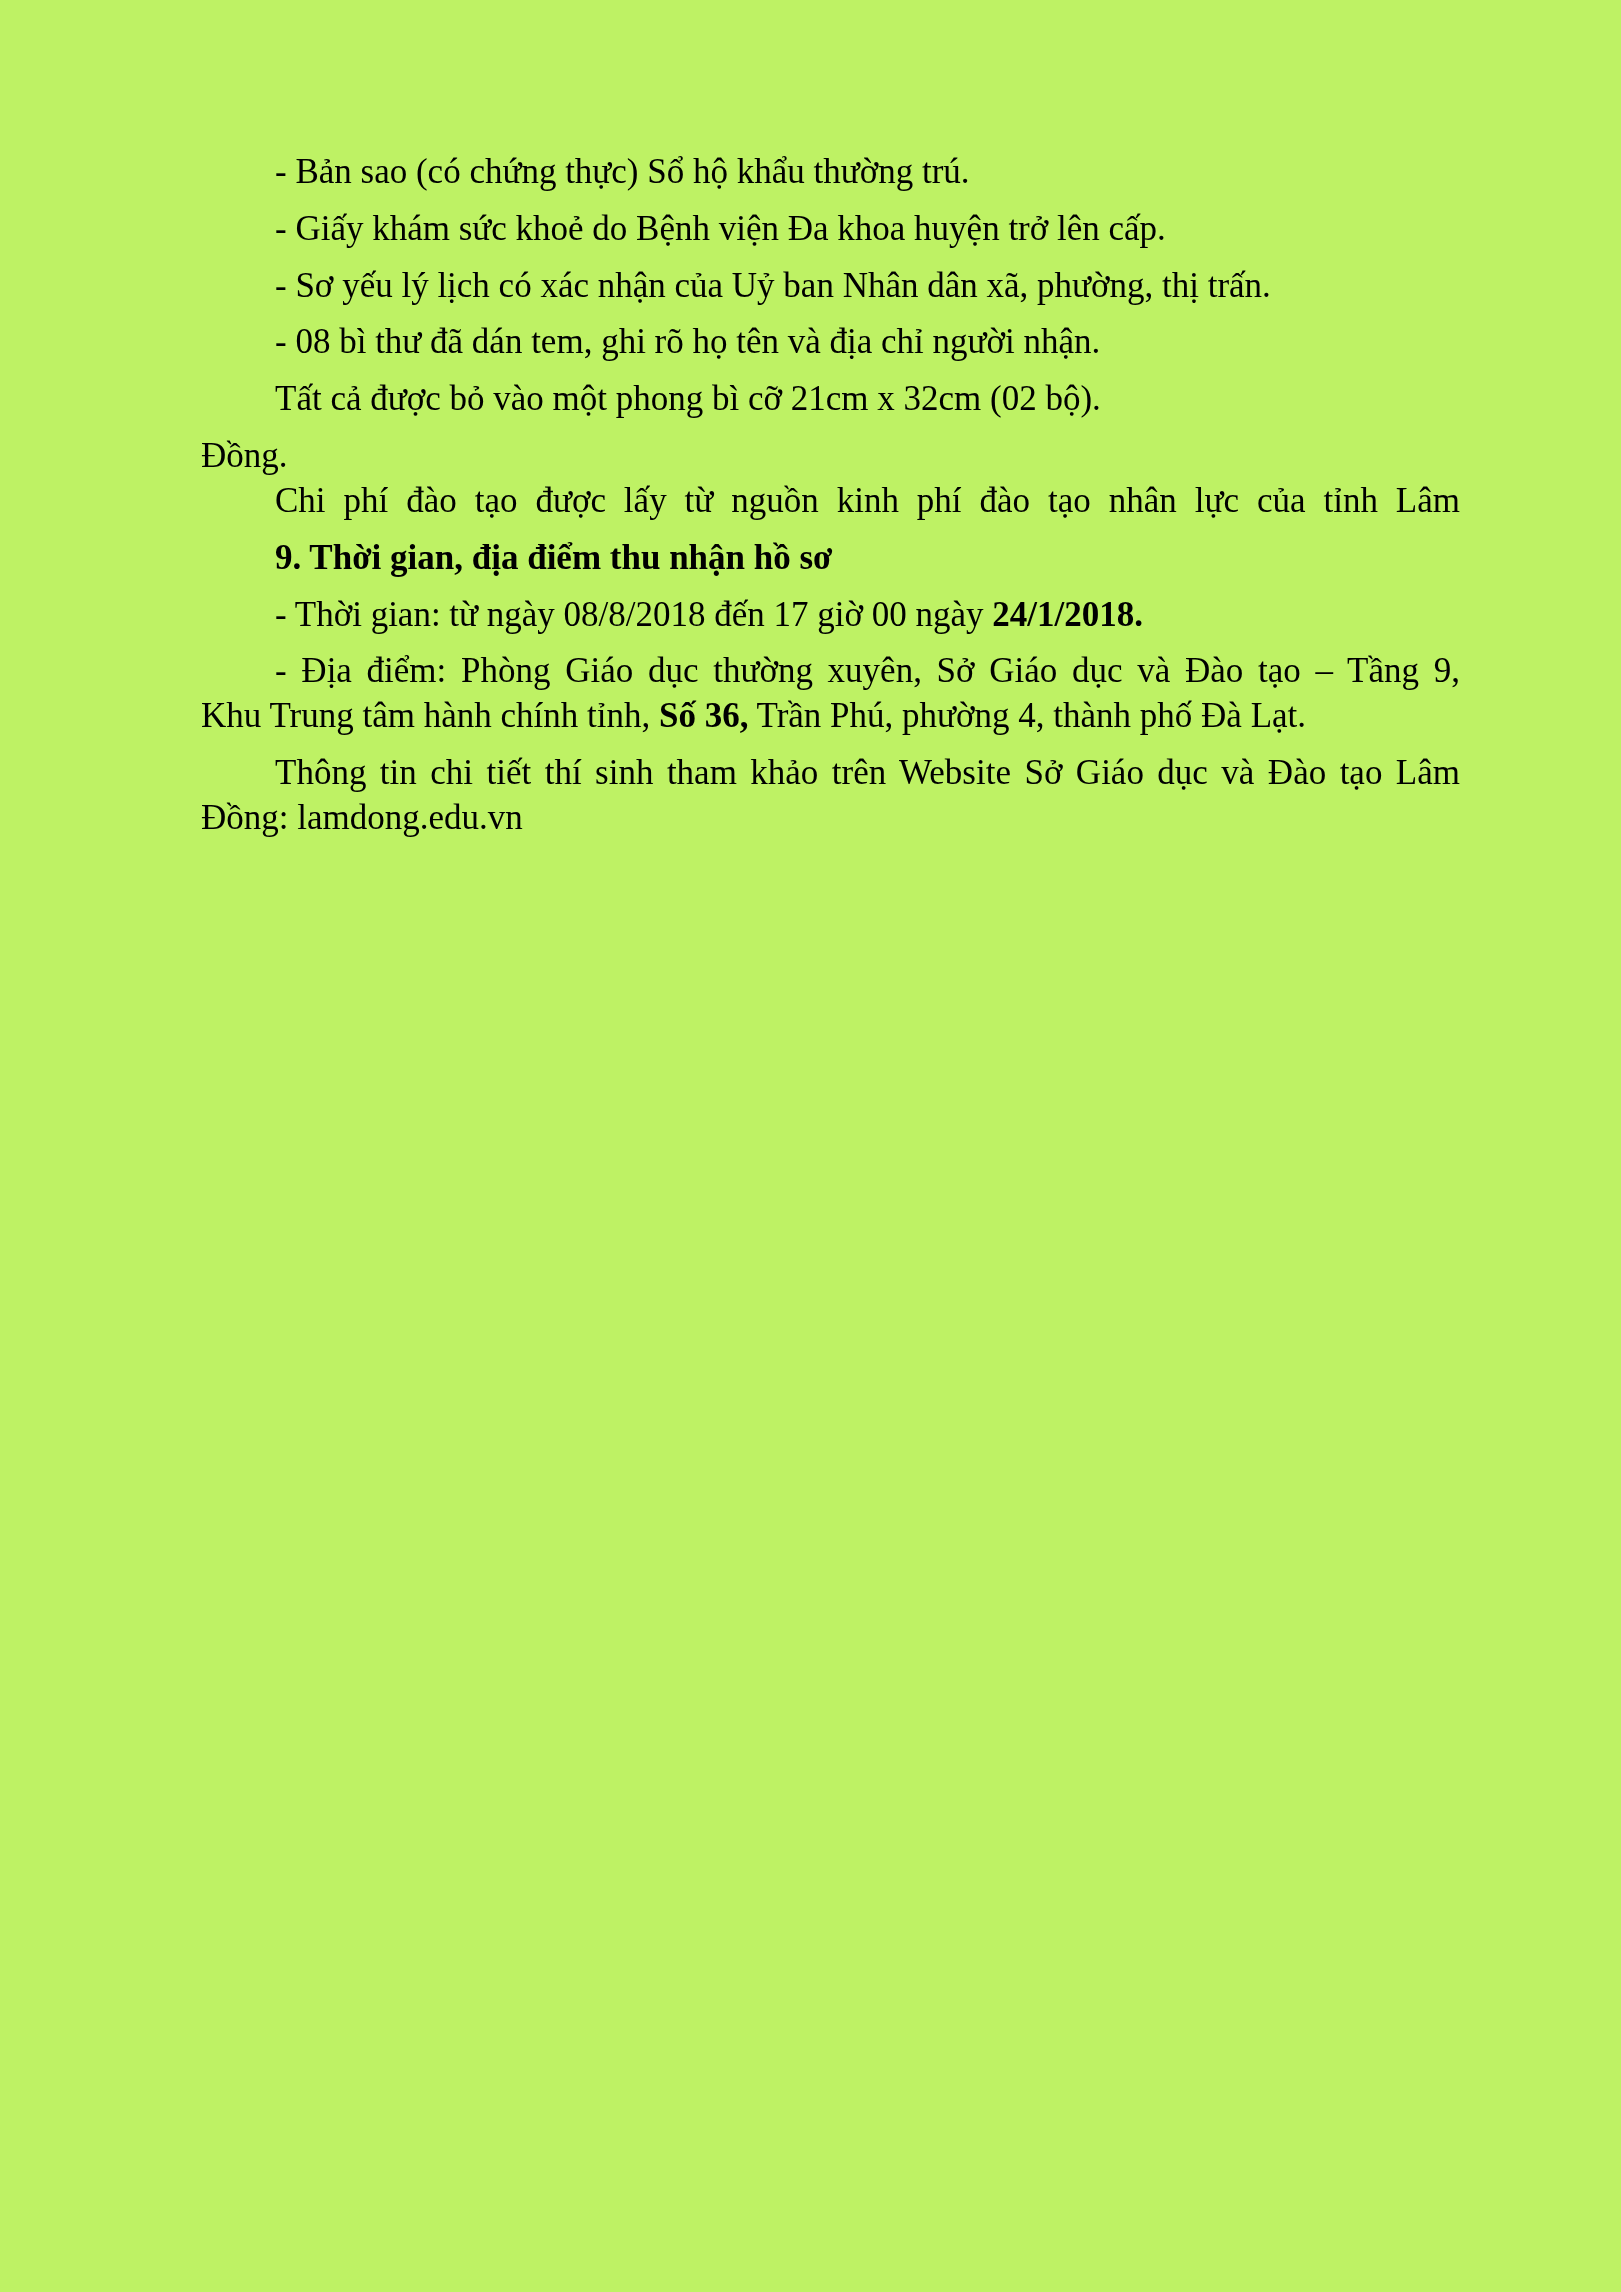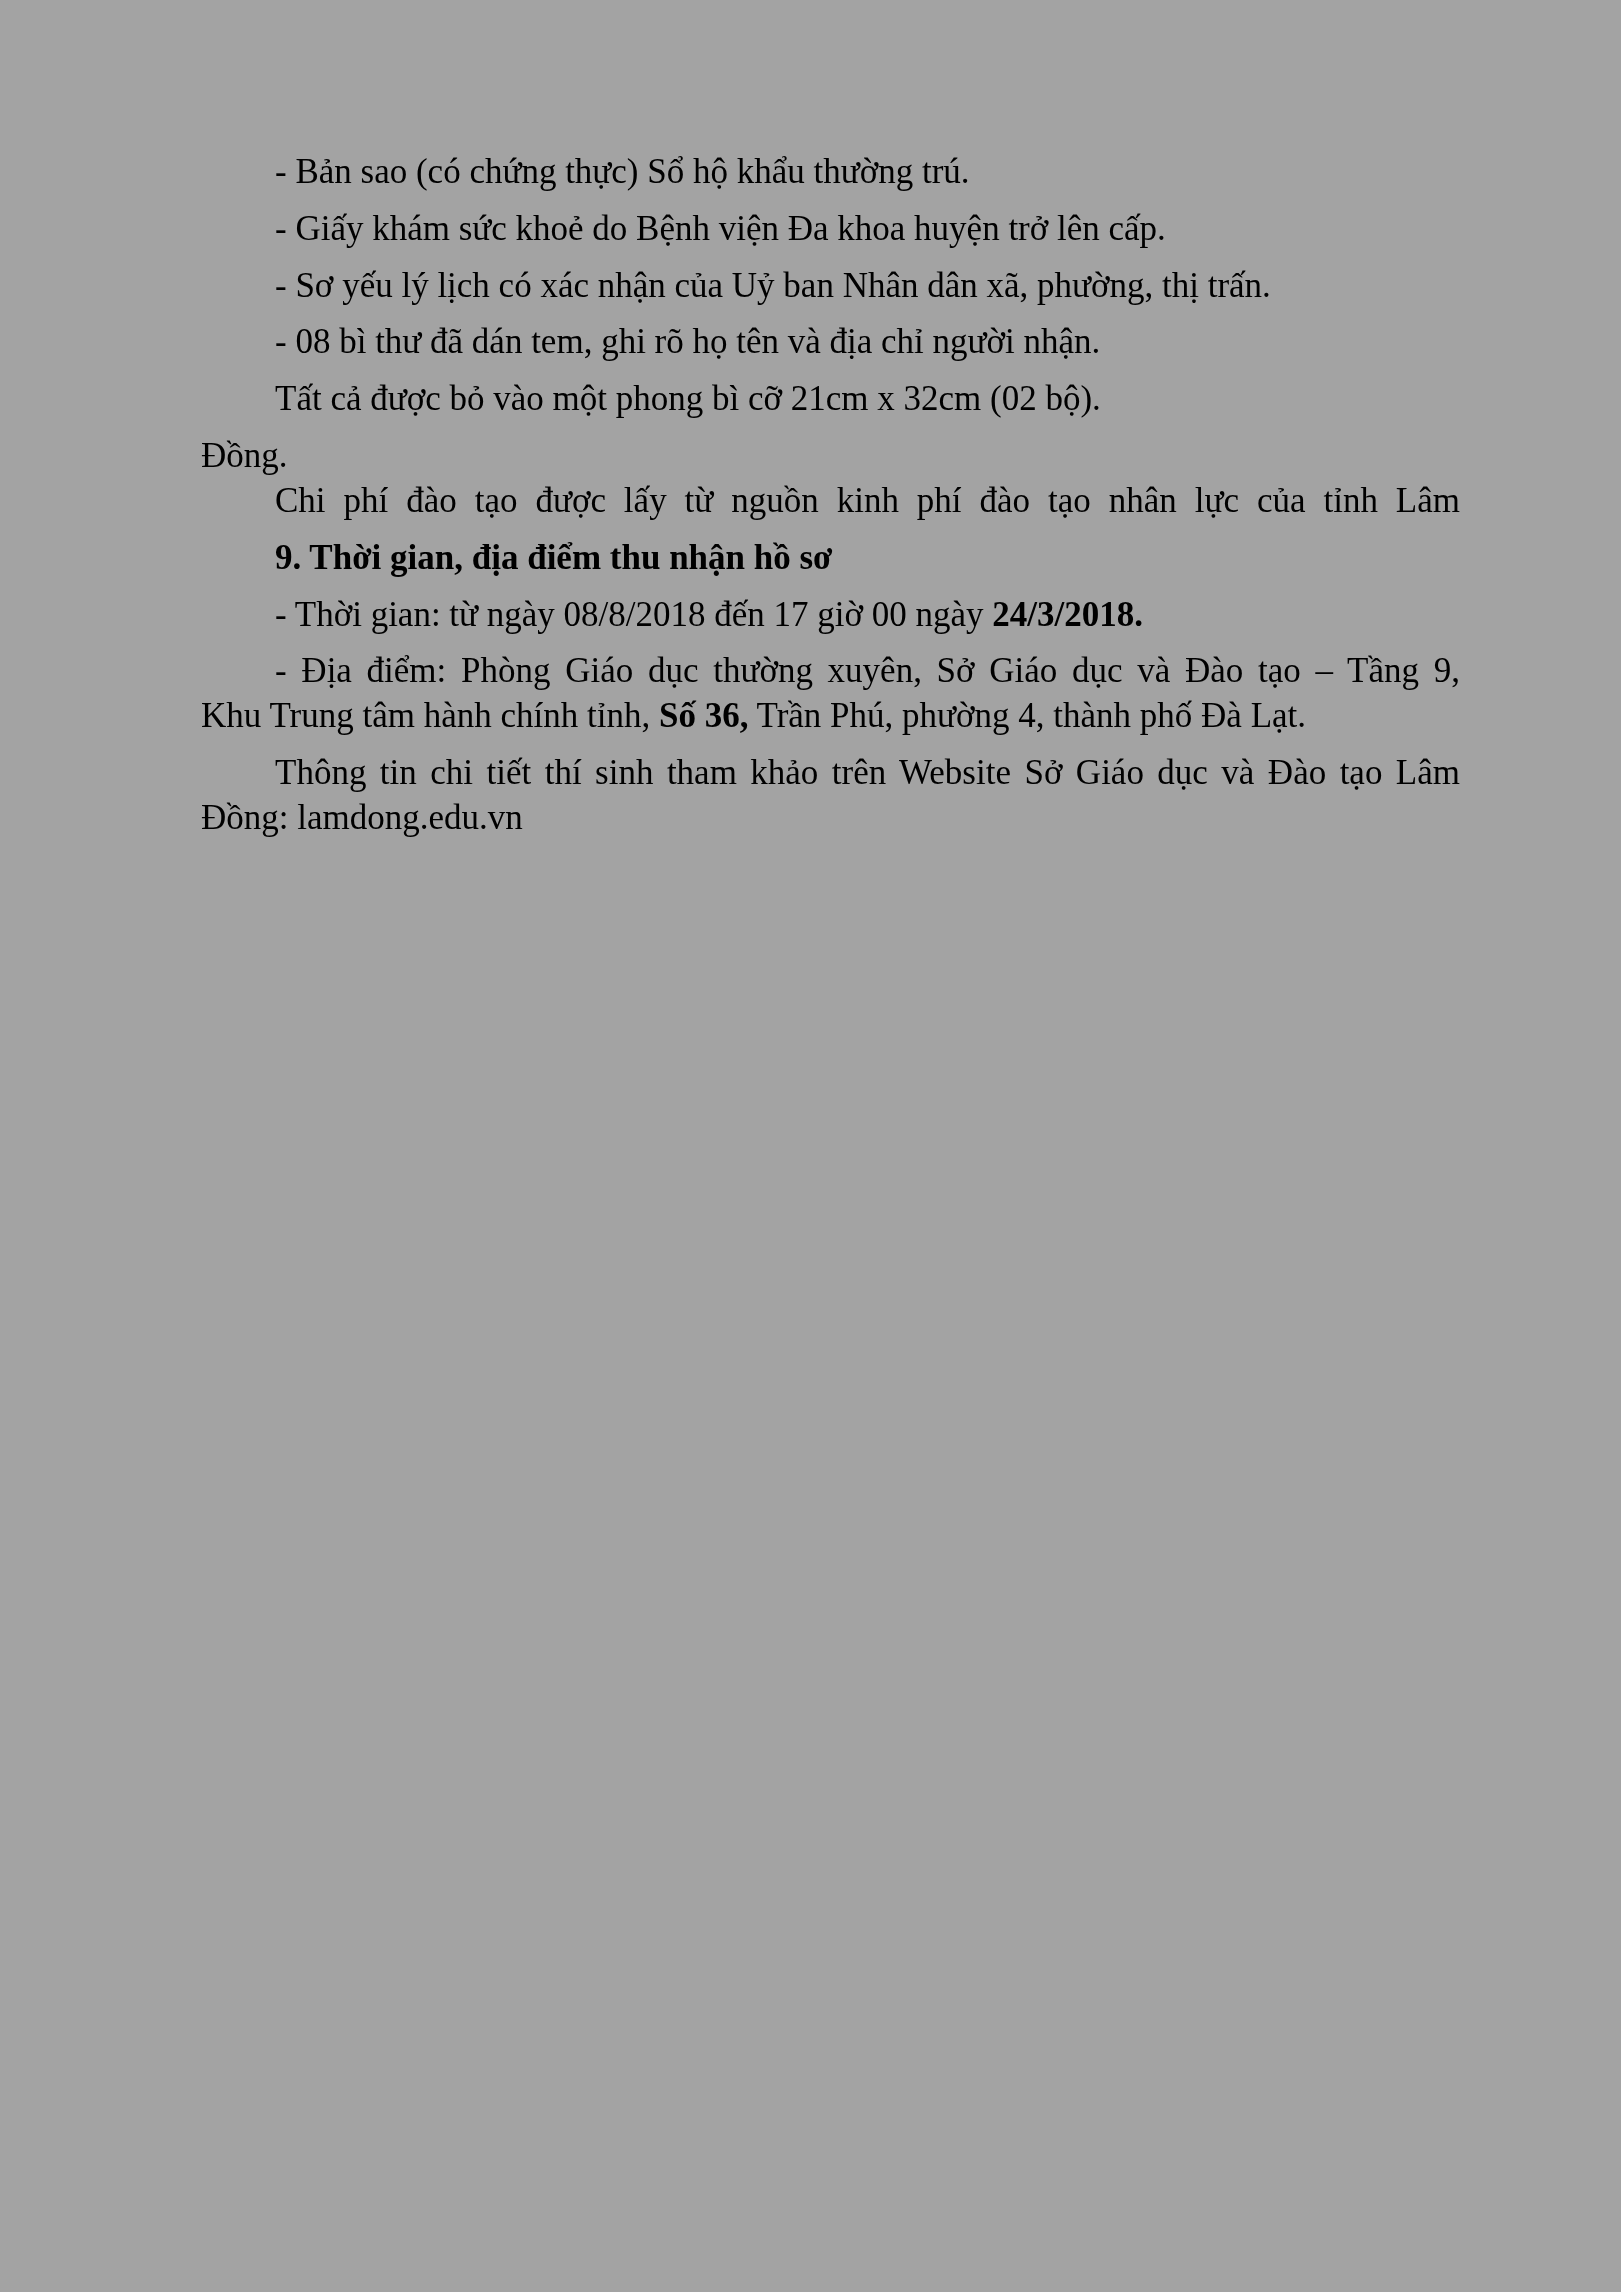--- a/index.html
+++ b/index.html
@@ -4,21 +4,21 @@
 <style>
   html, body {
     margin: 0;
     padding: 0;
     background: #ffffff;
   }
   .page {
     position: relative;
     width: 1621px;
     height: 2293px;
-    background: #a3a3a3;
+    background: #bef264;
     overflow: hidden;
   }
   .textblock {
     position: absolute;
     left: 201px;
     top: 149px;
     width: 1259px;
     font-family: "Liberation Serif", "DejaVu Serif", serif;
     font-size: 35px;
     line-height: 45px;
@@ -68,21 +68,21 @@
         <span class="line indent"><span class="run">Tất cả được bỏ vào một phong bì cỡ 21cm x 32cm (02 bộ).</span></span>
       </p>
       <p class="para">
         <span class="line"><span class="run">Đồng.</span></span>
         <span class="line indent stretch"><span class="run">Chi phí đào tạo được lấy từ nguồn kinh phí đào tạo nhân lực của tỉnh Lâm</span></span>
       </p>
       <p class="para heading">
         <span class="line indent"><span class="run bold">9. Thời gian, địa điểm thu nhận hồ sơ</span></span>
       </p>
       <p class="para">
-        <span class="line indent"><span class="run">- Thời gian: từ ngày 08/8/2018 đến 17 giờ 00 ngày </span><span class="run bold">24/3/2018.</span></span>
+        <span class="line indent"><span class="run">- Thời gian: từ ngày 08/8/2018 đến 17 giờ 00 ngày </span><span class="run bold">24/1/2018.</span></span>
       </p>
       <p class="para">
         <span class="line indent stretch"><span class="run">- Địa điểm: Phòng Giáo dục thường xuyên, Sở Giáo dục và Đào tạo – Tầng 9,</span></span>
         <span class="line"><span class="run">Khu Trung tâm hành chính tỉnh, </span><span class="run bold">Số 36,</span><span class="run"> Trần Phú, phường 4, thành phố Đà Lạt.</span></span>
       </p>
       <p class="para">
         <span class="line indent stretch"><span class="run">Thông tin chi tiết thí sinh tham khảo trên Website Sở Giáo dục và Đào tạo Lâm</span></span>
         <span class="line"><span class="run">Đồng: </span><span class="run">lamdong.edu.vn</span></span>
       </p>
     </main>

